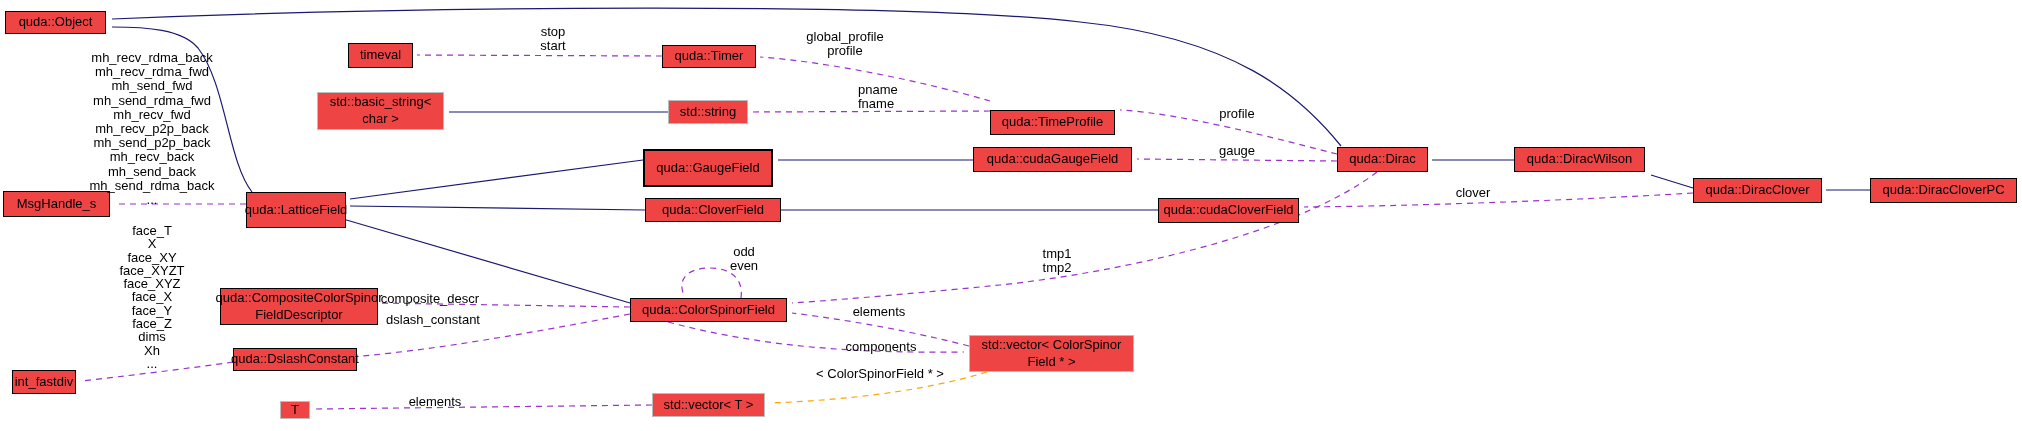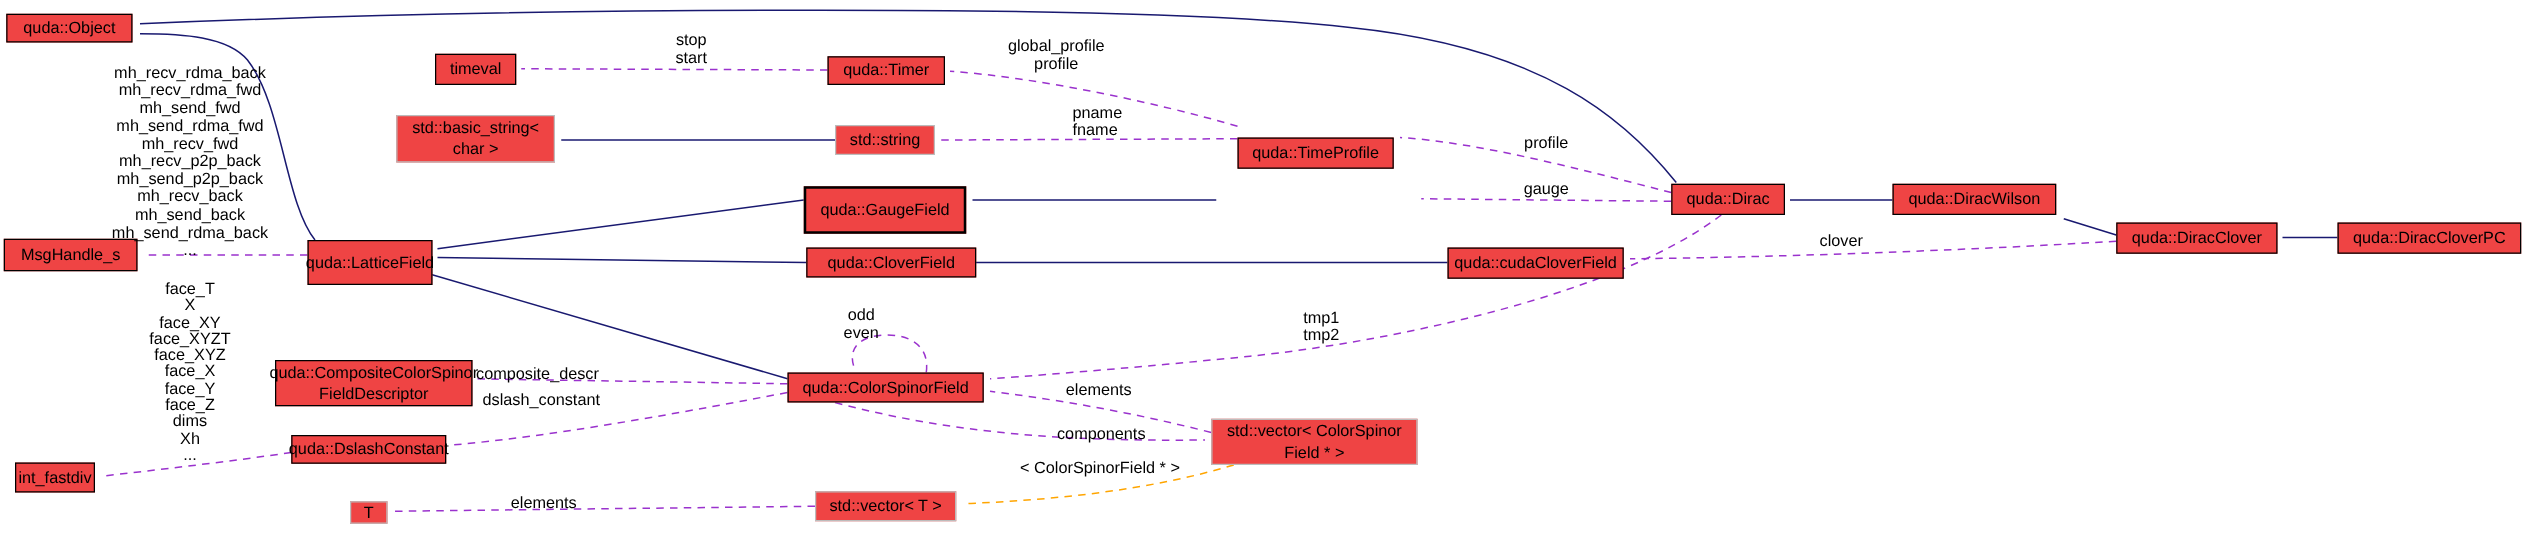--- a/index.html
+++ b/index.html
@@ -73,20 +73,21 @@
   <div class="node" style="left:348px;top:43px;width:65px;height:25px">timeval</div>
   <div class="node external" style="left:317px;top:92px;width:127px;height:38px">std::basic_string&lt;
 char &gt;</div>
   <div class="node" style="left:662px;top:45px;width:94px;height:23px">quda::Timer</div>
   <div class="node external" style="left:668px;top:100px;width:80px;height:24px">std::string</div>
   <div class="node bold" style="left:643px;top:149px;width:130px;height:38px">quda::GaugeField</div>
   <div class="node" style="left:645px;top:198px;width:136px;height:24px">quda::CloverField</div>
   <div class="node" style="left:246px;top:192px;width:100px;height:36px">quda::LatticeField</div>
   <div class="node" style="left:3px;top:191px;width:107px;height:26px">MsgHandle_s</div>
   <div class="node" style="left:990px;top:110px;width:125px;height:25px">quda::TimeProfile</div>
+  <div class="node" style="left:973px;top:147px;width:159px;height:25px">quda::cudaGaugeField</div>
   <div class="node" style="left:1158px;top:198px;width:141px;height:25px">quda::cudaCloverField</div>
   <div class="node" style="left:1337px;top:147px;width:91px;height:25px">quda::Dirac</div>
   <div class="node" style="left:1514px;top:147px;width:131px;height:25px">quda::DiracWilson</div>
   <div class="node" style="left:1693px;top:178px;width:129px;height:25px">quda::DiracClover</div>
   <div class="node target" style="left:1870px;top:178px;width:147px;height:25px">quda::DiracCloverPC</div>
   <div class="node" style="left:630px;top:298px;width:157px;height:24px">quda::ColorSpinorField</div>
   <div class="node" style="left:220px;top:288px;width:158px;height:37px">quda::CompositeColorSpinor
 FieldDescriptor</div>
   <div class="node" style="left:233px;top:348px;width:124px;height:23px">quda::DslashConstant</div>
   <div class="node" style="left:12px;top:370px;width:64px;height:24px">int_fastdiv</div>
@@ -99,21 +100,21 @@
 start</div>
   <div class="elabel" style="left:845px;top:30px">global_profile
 profile</div>
   <div class="elabel leftal" style="left:858px;top:83px">pname
 fname</div>
   <div class="elabel" style="left:1237px;top:107px">profile</div>
   <div class="elabel" style="left:1237px;top:144px">gauge</div>
   <div class="elabel" style="left:1473px;top:186px">clover</div>
   <div class="elabel" style="left:1057px;top:247px">tmp1
 tmp2</div>
-  <div class="elabel" style="left:689px;top:245px">odd
+  <div class="elabel" style="left:744px;top:245px">odd
 even</div>
   <div class="elabel" style="left:430px;top:292px">composite_descr</div>
   <div class="elabel" style="left:433px;top:313px">dslash_constant</div>
   <div class="elabel" style="left:879px;top:305px">elements</div>
   <div class="elabel" style="left:881px;top:340px">components</div>
   <div class="elabel" style="left:880px;top:367px">&lt; ColorSpinorField * &gt;</div>
   <div class="elabel" style="left:435px;top:395px">elements</div>
   <div class="elabel" style="left:152px;top:51px;line-height:14.2px">mh_recv_rdma_back
 mh_recv_rdma_fwd
 mh_send_fwd

